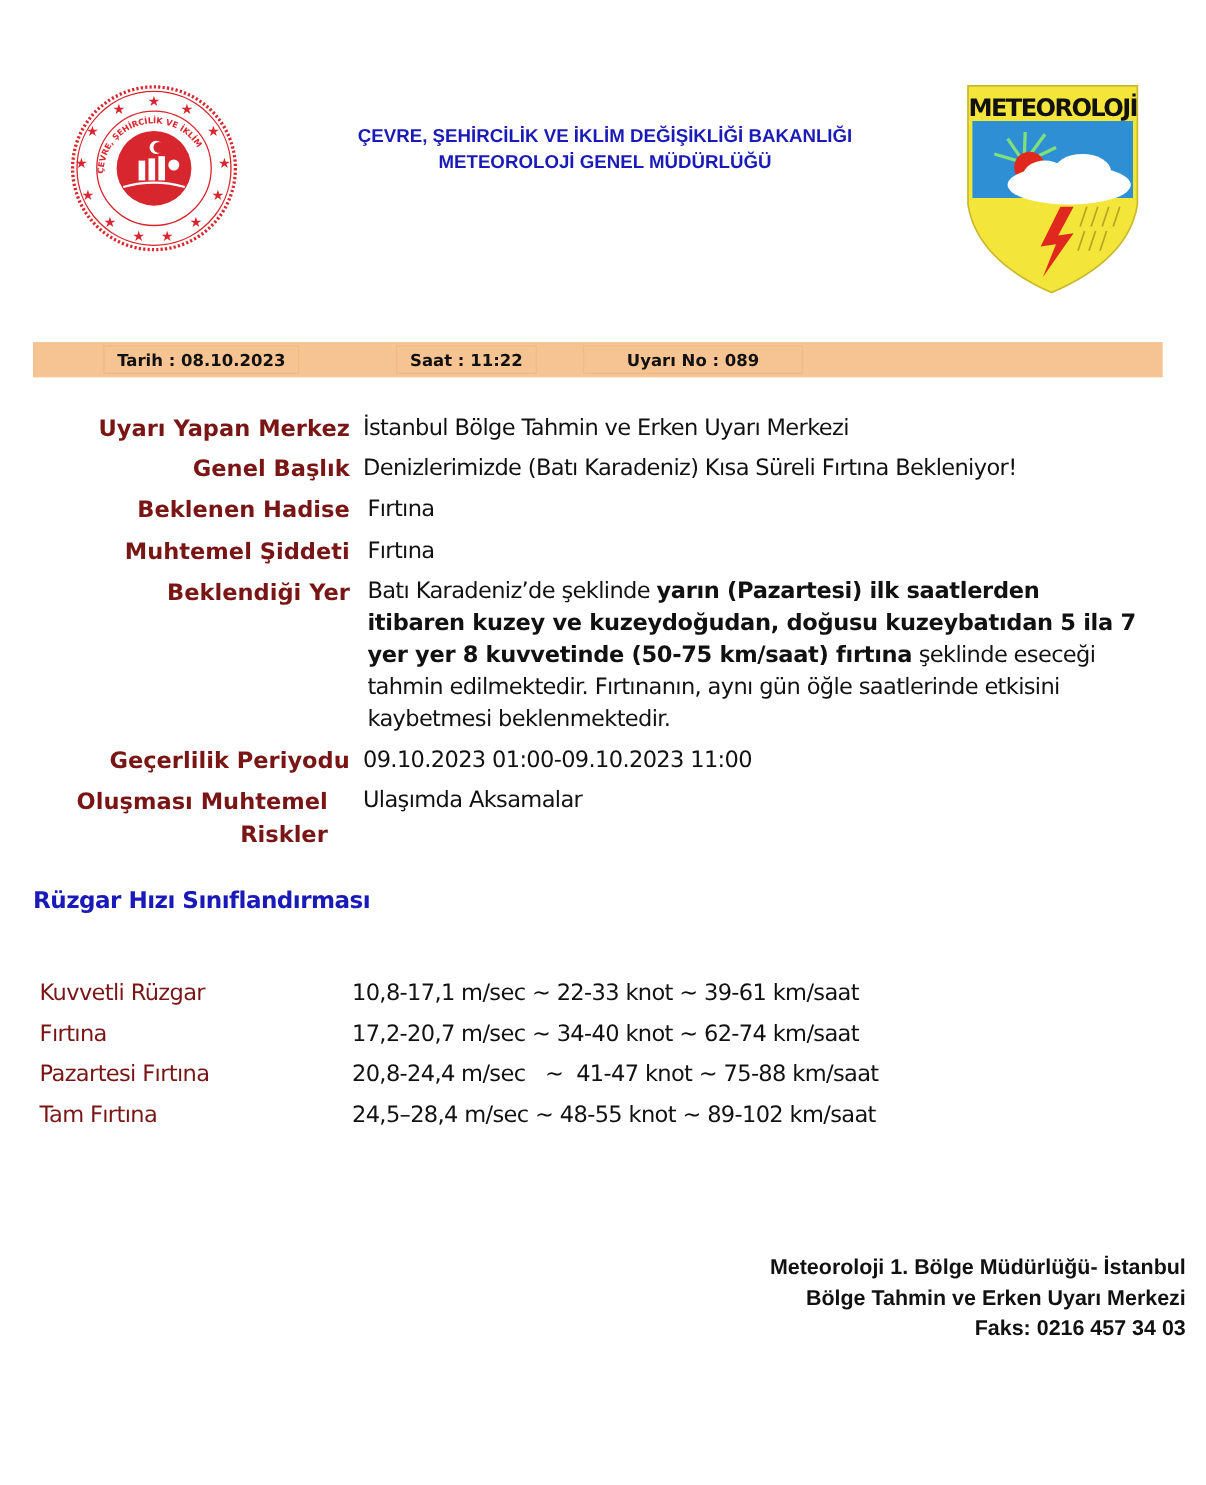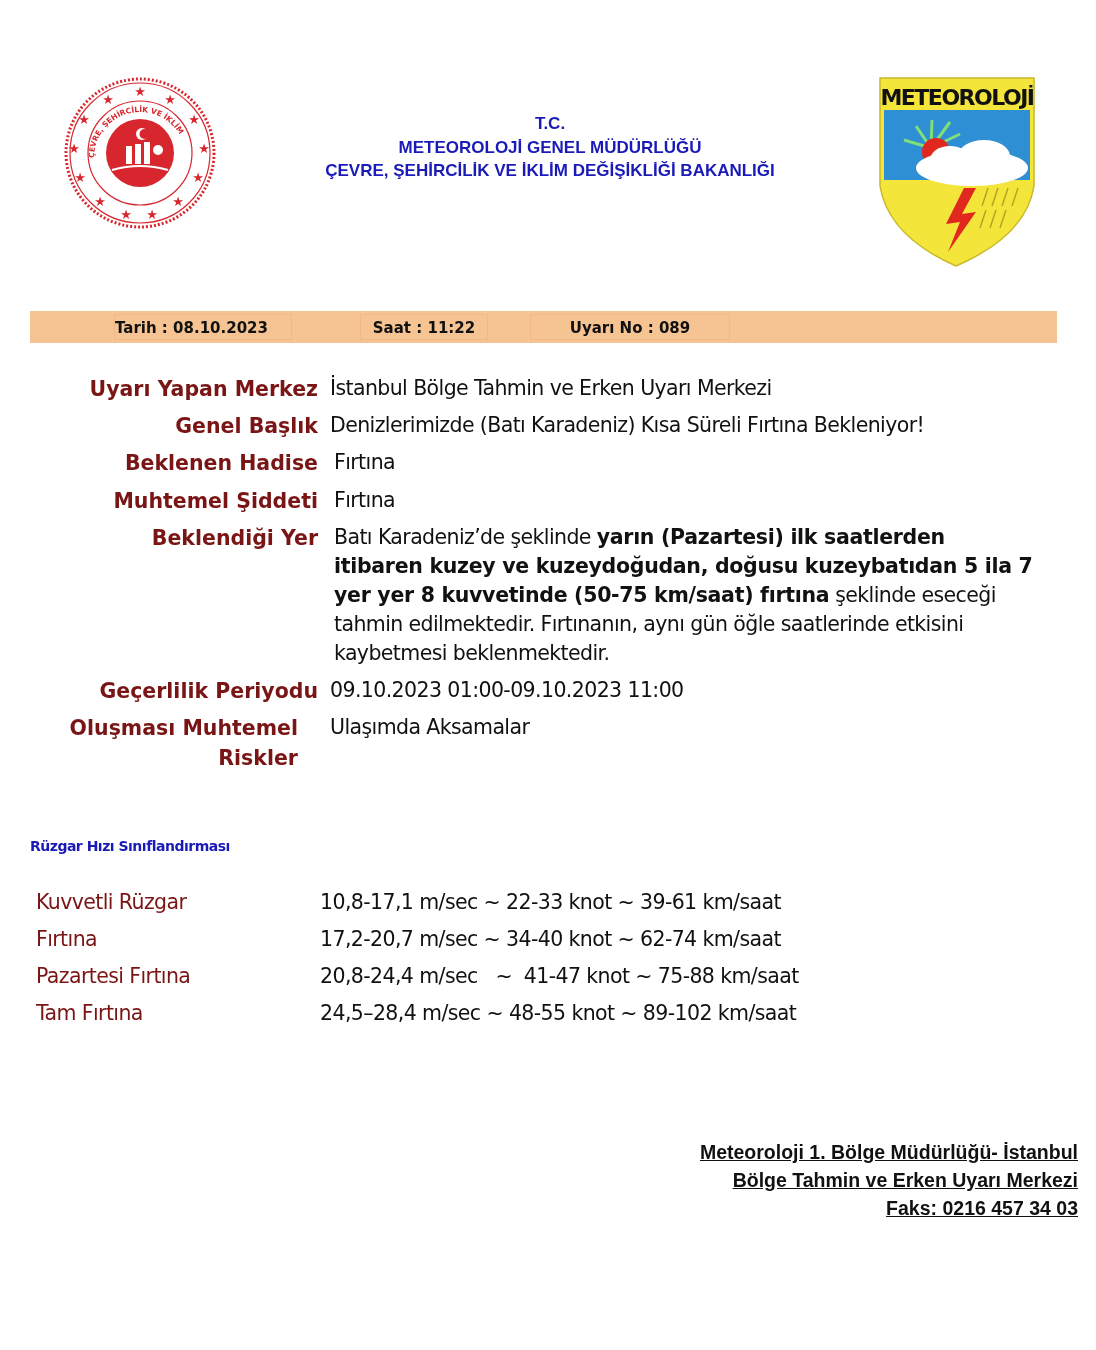--- a/index.html
+++ b/index.html
@@ -7,37 +7,37 @@
 
   .seal { position: absolute; left: 58px; top: 76px; width: 164px; height: 154px; }
   .meteo-logo { position: absolute; left: 876px; top: 76px; width: 162px; height: 192px; }
 
   .header { position: absolute; left: 250px; top: 112px; width: 600px; text-align: center;
     font-family: "Liberation Sans", sans-serif; font-weight: bold; color: #1a1ab8; font-size: 17px; line-height: 23.5px; }
 
   .info-bar { position: absolute; left: 30px; top: 311px; width: 1027px; height: 32px; background: #f6c392; }
   .info-cell { position: absolute; top: 3px; height: 26px; line-height: 26px; font-weight: bold; font-size: 15px; color: #111;
     font-family: "DejaVu Sans", sans-serif; border: 1px solid #f0b985; box-sizing: border-box; }
-  .cell-date { left: 84px; width: 178px; }
+  .cell-date { left: 64px; width: 178px; text-align: center; }
   .cell-time { left: 330px; width: 128px; text-align: center; }
   .cell-no { left: 500px; width: 200px; text-align: center; }
 
   .fields { position: absolute; left: 48px; top: 372px; width: 1000px; }
   .row { position: absolute; left: 0; width: 1000px; }
   .lbl { position: absolute; left: 0; width: 270px; font-weight: bold; color: #7a1515; font-size: 20.5px; line-height: 30px; text-align: right; }
   .val { position: absolute; left: 282px; width: 700px; font-size: 20.5px; line-height: 29px; color: #111; font-family: "DejaVu Sans", sans-serif; letter-spacing: -0.6px; }
   .val b { font-weight: bold; letter-spacing: -0.3px; }
 
-  .wind-title { position: absolute; left: 30px; top: 838px; font-weight: bold; color: #1a1ab8; font-size: 14px; letter-spacing: -0.5px; }
+  .wind-title { position: absolute; left: 30px; top: 806px; font-weight: bold; color: #1a1ab8; font-size: 21px; letter-spacing: -0.5px; }
   .wind-row { position: absolute; left: 36px; width: 900px; height: 38px; font-size: 20.5px; letter-spacing: -0.6px; }
   .wind-name { position: absolute; left: 0; color: #7a1515; }
   .wind-val { position: absolute; left: 284px; color: #111; white-space: pre; }
 
   .footer { position: absolute; right: 18px; top: 1138px; text-align: right; font-family: "Liberation Sans", sans-serif;
-    font-weight: bold; font-size: 19.5px; line-height: 28px; color: #111; text-decoration: underline; }
+    font-weight: bold; font-size: 19.5px; line-height: 28px; color: #111; }
 </style>
 </head>
 <body>
 
 <div class="seal">
   <svg width="164" height="154" viewBox="0 0 164 154">
     <defs>
       <path id="sealArc" d="M 36 82 A 46 46 0 1 1 128 82"></path>
     </defs>
     <circle cx="82" cy="77" r="74" fill="none" stroke="#d8262e" stroke-width="3" stroke-dasharray="2 2"></circle>
@@ -66,23 +66,22 @@
     <circle cx="86.5" cy="58" r="5" fill="#d8262e"></circle>
     <rect x="68" y="70" width="6" height="18" fill="#fff"></rect>
     <rect x="77" y="68" width="6" height="20" fill="#fff"></rect>
     <rect x="86" y="66" width="6" height="22" fill="#fff"></rect>
     <circle cx="100" cy="74" r="5" fill="#fff"></circle>
     <path d="M 54 94 Q 82 86 110 94" fill="none" stroke="#fff" stroke-width="2"></path>
   </svg>
 </div>
 
 <div class="header">
-  <div>T.C.</div>
+  <div>ÇEVRE, ŞEHİRCİLİK VE İKLİM DEĞİŞİKLİĞİ BAKANLIĞI</div>
   <div>METEOROLOJİ GENEL MÜDÜRLÜĞÜ</div>
-  <div>ÇEVRE, ŞEHİRCİLİK VE İKLİM DEĞİŞİKLİĞİ BAKANLIĞI</div>
 </div>
 
 <div class="meteo-logo">
   <svg width="162" height="192" viewBox="0 0 162 192">
     <path d="M 4 2 L 158 2 L 158 110 Q 150 160 80 190 Q 12 160 4 110 Z" fill="#f3e53a" stroke="#c8b82a" stroke-width="1.5"></path>
     <rect x="8" y="34" width="146" height="70" fill="#2f8fd4"></rect>
     <text x="81" y="29" text-anchor="middle" font-family="DejaVu Sans, sans-serif" font-weight="bold" font-size="22" fill="#111" letter-spacing="-1.5">METEOROLOJİ</text>
     <g stroke="#7fe07a" stroke-width="3">
       <line x1="55" y1="72" x2="40" y2="50"></line>
         <line x1="55" y1="72" x2="56" y2="44"></line>

